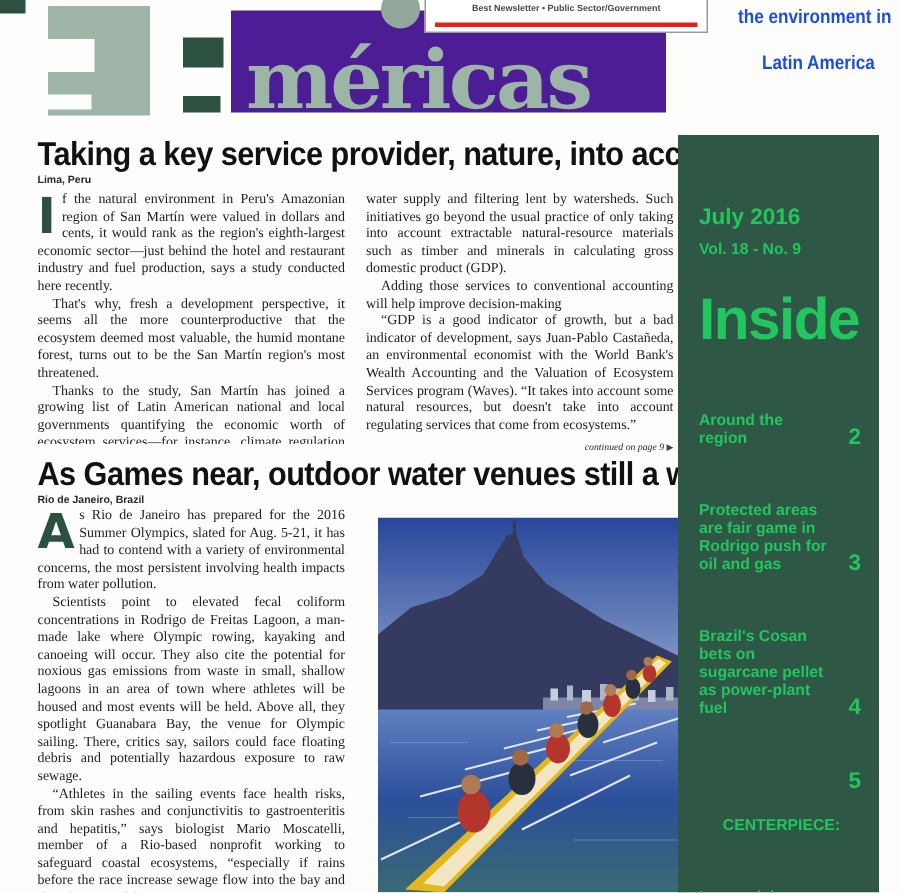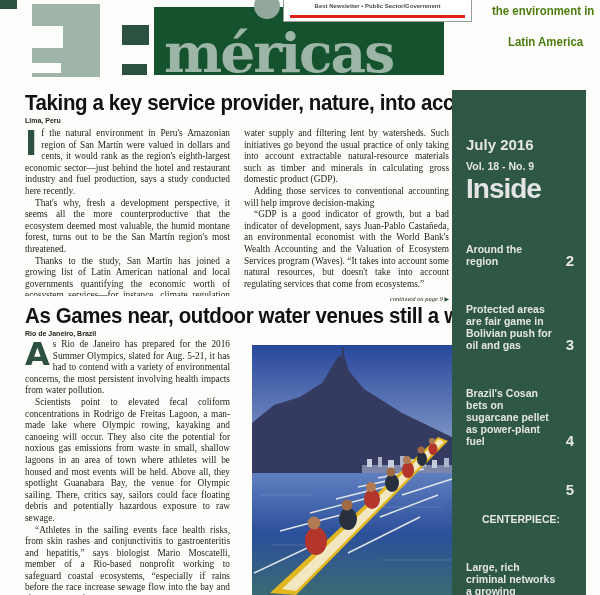--- a/index.html
+++ b/index.html
@@ -7,30 +7,30 @@
        font-family:"Liberation Serif",serif;color:#221c18;}
   .abs{position:absolute;}
 
   
   .corner-block{left:0;top:0;width:17px;height:9px;background:#2c5140;}
   .logo-e{left:32px;top:4px;width:68px;height:73px;background:#9fb5a8;}
   .logo-e .notch1{position:absolute;left:0;top:22px;width:31px;height:22px;background:#fdfdfb;}
   .logo-e .notch2{position:absolute;left:0;top:59px;width:29px;height:10px;background:#fdfdfb;}
   .colon-top{left:122px;top:25px;width:27px;height:20px;background:#2c5140;}
   .colon-bot{left:122px;top:64px;width:25px;height:11px;background:#2c5140;}
-  .logo-box{left:154px;top:7px;width:290px;height:68px;background:#14532d;overflow:visible;}
+  .logo-box{left:154px;top:7px;width:290px;height:68px;background:#4c1d95;overflow:visible;}
   .logo-circle{position:absolute;left:100px;top:-14px;width:26px;height:26px;border-radius:50%;background:#93a89d;}
   .logo-word{position:absolute;left:10px;bottom:-10px;font-family:"DejaVu Serif",serif;font-weight:bold;
              font-size:54px;letter-spacing:-2px;color:#9cb5a7;transform:scaleX(1.02);transform-origin:left bottom;}
   .award{left:283px;top:-4px;width:187px;height:24px;background:#fff;border:1px solid #9a9a9a;}
   .award-text{position:absolute;left:0;right:0;top:6px;text-align:center;font-family:"Liberation Sans",sans-serif;
               font-size:6px;font-weight:bold;color:#4a4a44;white-space:nowrap;}
   .award-bar{position:absolute;left:6px;right:6px;bottom:3px;height:3px;background:#e02318;}
   .tagline{left:492px;top:4px;width:104px;font-family:"Liberation Sans",sans-serif;font-weight:bold;
-           font-size:13px;color:#4d7c0f;line-height:14px;}
+           font-size:13px;color:#1d4ed8;line-height:14px;}
   .tagline .l2{margin-top:17px;padding-left:16px;}
   .tagline span{display:inline-block;transform:scaleX(0.88);transform-origin:left top;white-space:nowrap;}
 
   
   .headline{font-family:"Liberation Sans",sans-serif;font-weight:bold;color:#131110;font-size:22px;
             white-space:nowrap;letter-spacing:-0.4px;}
   .headline span{display:inline-block;transform:scaleX(0.93);transform-origin:left top;}
   .dateline{font-family:"Liberation Sans",sans-serif;font-weight:bold;font-size:7px;color:#2a2521;}
 
   
@@ -38,26 +38,26 @@
   .bodycol p{margin:0;text-indent:10px;}
   .bodycol p.first{text-indent:0;}
   .dropcap-bar{float:left;font-family:"DejaVu Sans",sans-serif;font-weight:bold;font-size:33px;
                line-height:29px;color:#2c5140;margin:1px 4px 0 0;}
   .dropcap-letter{float:left;font-family:"DejaVu Sans",sans-serif;font-weight:bold;font-size:32px;
                   line-height:28px;color:#2c5140;margin:1px 3px 0 0;}
   .continued{margin-top:3px;text-align:right;font-style:italic;font-size:6.5px;color:#2a2521;}
   .continue-arrow{color:#2c5140;font-style:normal;font-size:6px;}
 
   
-  .sidebar{left:452px;top:90px;width:134px;height:505px;background:#2f5745;color:#e5e5e5;
+  .sidebar{left:452px;top:90px;width:134px;height:505px;background:#2f5745;color:#22c55e;
            font-family:"Liberation Sans",sans-serif;font-weight:bold;box-sizing:border-box;
            padding:46px 10px 0 14px;}
   .sb-date{font-size:15px;margin-bottom:7px;}
-  .sb-vol{font-size:10.5px;margin-bottom:1px;}
-  .sb-inside{font-size:28px;letter-spacing:-1px;margin-bottom:38px;}
+  .sb-vol{font-size:10.5px;margin-bottom:20px;}
+  .sb-inside{font-size:39px;letter-spacing:-1px;margin-bottom:38px;}
   .sb-item{display:flex;align-items:flex-end;margin-bottom:17px;margin-top:36px;}
   .sb-label{width:90px;font-size:10.5px;line-height:12px;}
   .sb-page{flex:1;text-align:right;font-size:15px;line-height:13px;padding-right:2px;}
   .sb-section{font-size:10.5px;margin:6px 0 10px 0;text-align:center;}
 
   
   .photo{left:252px;top:345px;width:206px;height:250px;}
 </style>
 </head>
 <body>
@@ -183,21 +183,21 @@
 <aside class="abs sidebar">
   <div class="sb-date">July 2016</div>
   <div class="sb-vol">Vol. 18 - No. 9</div>
   <div class="sb-inside">Inside</div>
   <div id="sb-items">
       <div class="sb-item">
         <div class="sb-label">Around the region</div>
         <div class="sb-page">2</div>
       </div>
       <div class="sb-item">
-        <div class="sb-label">Protected areas are fair game in Bolivian push for oil and gas</div>
+        <div class="sb-label">Protected areas are fair game in Rodrigo push for oil and gas</div>
         <div class="sb-page">3</div>
       </div>
       <div class="sb-item">
         <div class="sb-label">Brazil's Cosan bets on sugarcane pellet as power-plant fuel</div>
         <div class="sb-page">4</div>
       </div>
       <div class="sb-item">
         <div class="sb-page">5</div>
       </div>
       <div class="sb-section">CENTERPIECE:</div>

